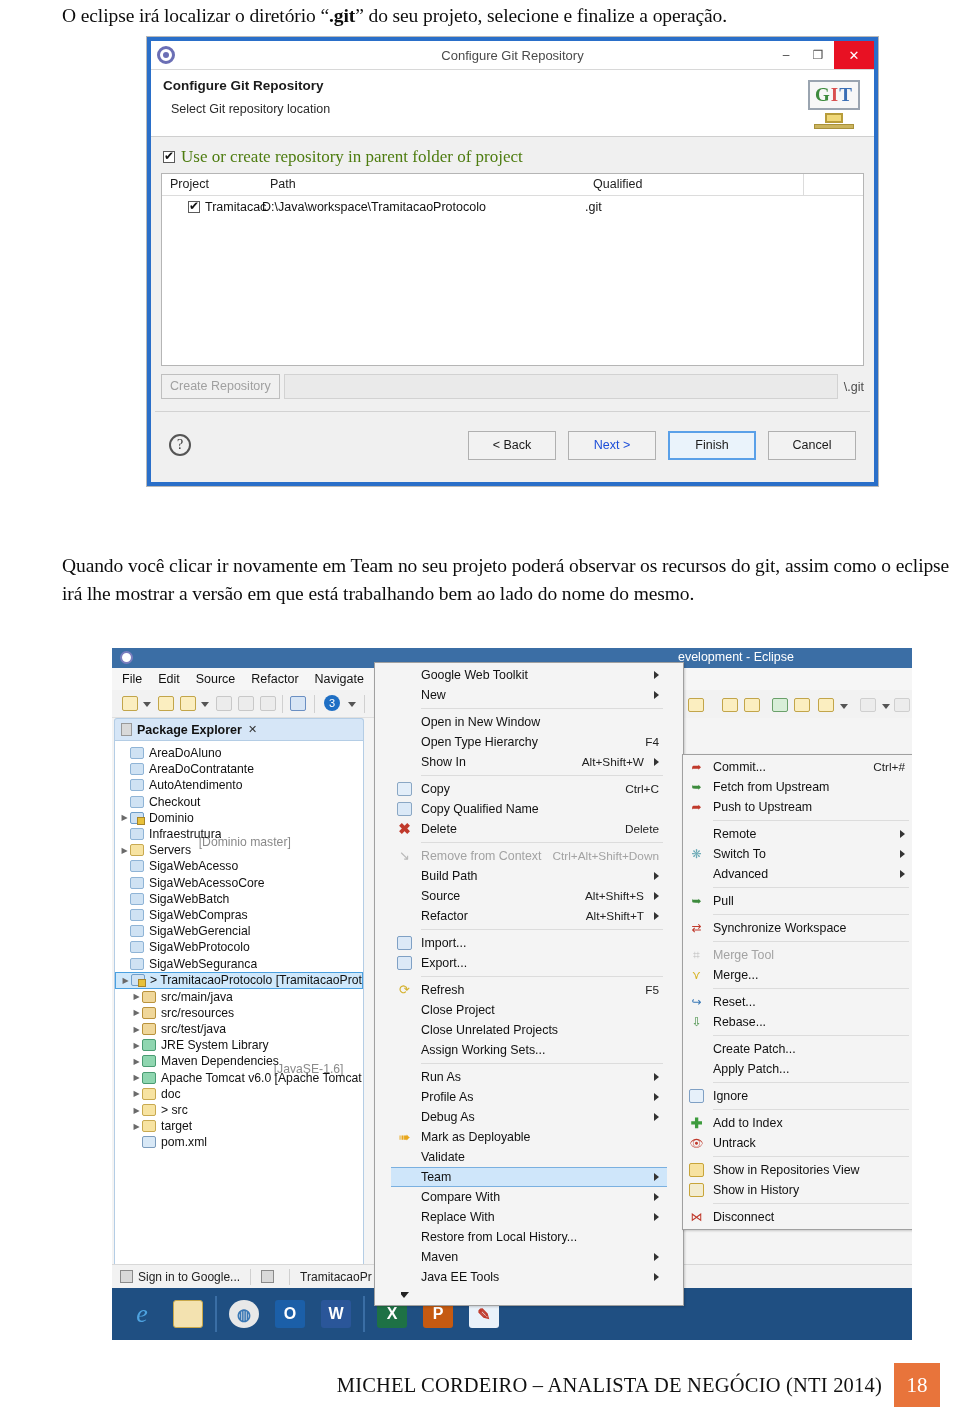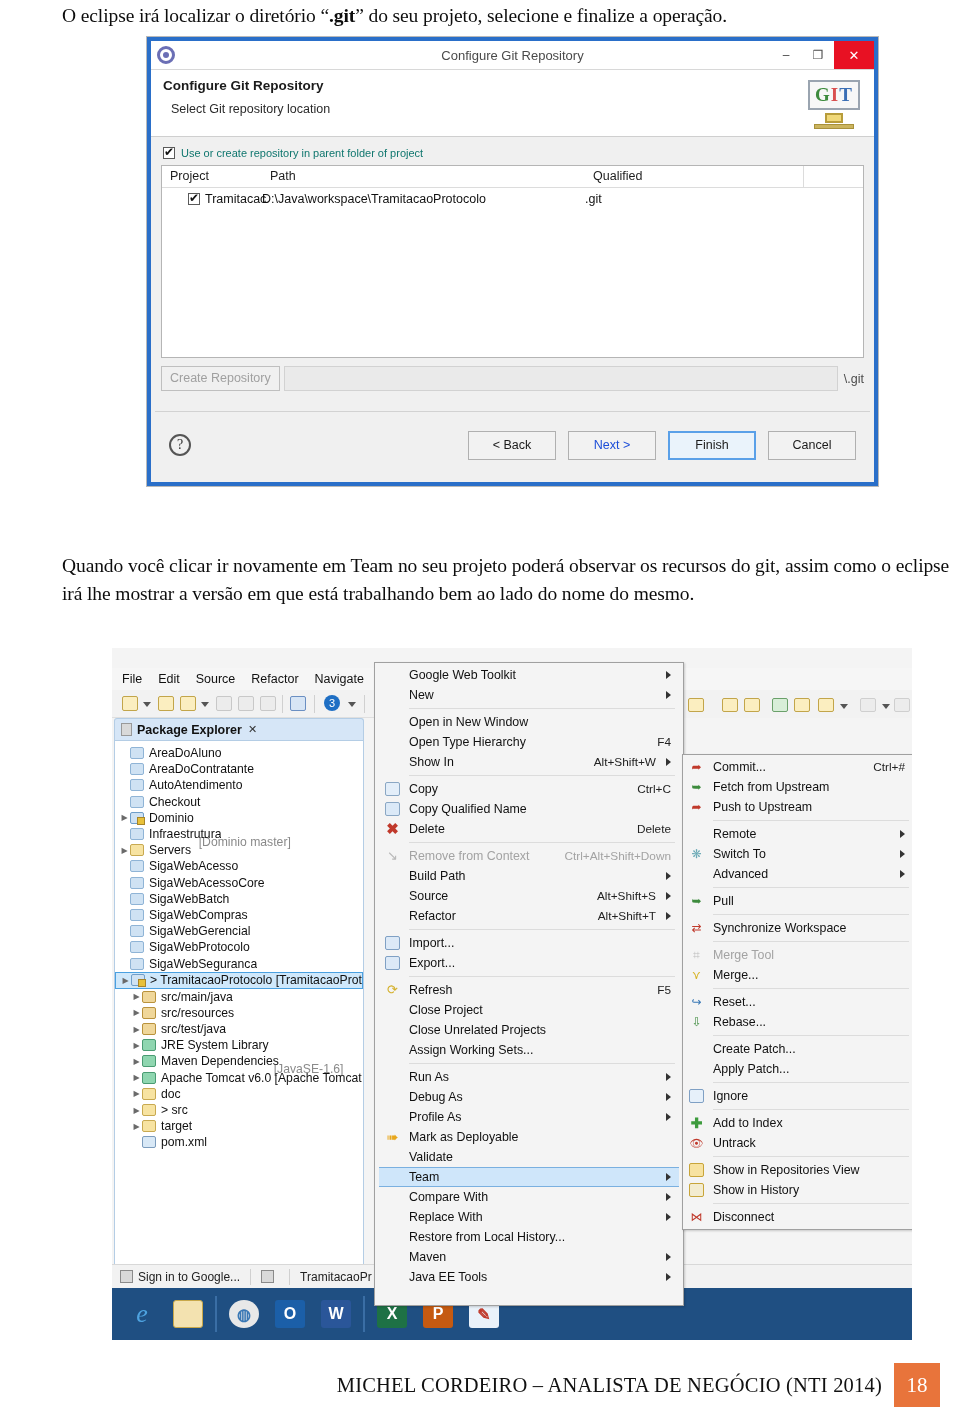--- a/index.html
+++ b/index.html
@@ -101,21 +101,21 @@
     font-family:"Liberation Serif",serif;font-weight:bold;font-size:19px;letter-spacing:1px;
   }
   .git-logo .lbl .g{color:#3d8b3d}.git-logo .lbl .i{color:#d94f4f}.git-logo .lbl .t{color:#3b6fb5}
   .git-logo .stem {
     width:18px;height:10px;background:#f0d878;border:2px solid #b79c3a;
     margin:3px auto 0;
   }
   .git-logo .base{width:40px;height:5px;background:#cbb45e;border:1px solid #a8913b;margin:1px auto 0;}
 
   .dlg-body { padding:8px 10px 0 10px; background:#f0f0f0; }
-  .chk-row { display:flex; align-items:center; font-size:11px; color:#0f766e; margin:2px 0 6px 2px;}
+  .chk-row { display:flex; align-items:center; font-size:17px; color:#4d7c0f; margin:2px 0 6px 2px;font-family:Liberation Serif, serif;}
   .cbox {
     width:12px;height:12px;border:1px solid #5a5a5a;background:#fff;
     margin-right:6px; position:relative; flex:none;
   }
   .cbox.checked::after{
     content:"✔"; position:absolute; left:0px; top:-3px; font-size:12px; color:#111;
   }
   .tbl {
     background:#fff; border:1px solid #b5b5b5; height:193px; position:relative;
   }
@@ -269,21 +269,21 @@
   .tb-app .sq{width:30px;height:28px;border-radius:3px;display:flex;align-items:center;justify-content:center;font-size:16px;font-weight:bold;}
   .tbdiv{width:2px;height:36px;background:#3a6ea5;margin:0 3px;}
 
   
   .ctx {
     position:absolute; left:262px; top:14px; width:310px;
     background:#f4f4f4; border:1px solid #a0a0a0;
     font-family:"Liberation Sans", sans-serif;
     font-size:12.4px; color:#111;
     z-index:20;
-    padding:2px 4px;
+    padding:2px 16px;
     box-shadow:1px 1px 2px rgba(0,0,0,0.18);
   }
   .ctx .gutter{
     position:absolute; left:0; top:0; bottom:0; width:26px; background:#f4f4f4;
   }
   .mi {
     position:relative; height:20px; display:flex; align-items:center;
     padding-left:30px; padding-right:8px; z-index:2;
   }
   .mi.sel{ background:#cfe6fa; border-top:1px solid #7ab0e0; border-bottom:1px solid #7ab0e0; }
@@ -423,20 +423,24 @@
         </div>
       </div>
 
     </div>
   </div>
 
   <div class="doc-para p-mid">Quando você clicar ir novamente em Team no seu projeto poderá observar os recursos do git, assim como o eclipse irá lhe mostrar a versão em que está trabalhando bem ao lado do nome do mesmo.</div>
 
   <div class="shot2">
 
+    <div class="ecl-title">
+      <div class="ico"></div>
+      <div class="txt">evelopment - Eclipse</div>
+    </div>
 
     <div class="ecl-menubar">
       <span>File</span>
       <span>Edit</span>
       <span>Source</span>
       <span>Refactor</span>
       <span>Navigate</span>
       <span>Search</span>
     </div>
 
@@ -699,25 +703,25 @@
         </div>
         <div class="mi">
           <span class="mlbl">Assign Working Sets...</span>
         </div>
         <div class="msep"></div>
         <div class="mi">
           <span class="mlbl">Run As</span>
           <span class="sub"></span>
         </div>
         <div class="mi">
+          <span class="mlbl">Profile As</span>
+          <span class="sub"></span>
+        </div>
+        <div class="mi">
           <span class="mlbl">Debug As</span>
-          <span class="sub"></span>
-        </div>
-        <div class="mi">
-          <span class="mlbl">Profile As</span>
           <span class="sub"></span>
         </div>
         <div class="mi">
           <span class="micon ic-dep">➠</span>
           <span class="mlbl">Mark as Deployable</span>
         </div>
         <div class="mi">
           <span class="mlbl">Validate</span>
         </div>
         <div class="mi sel">

